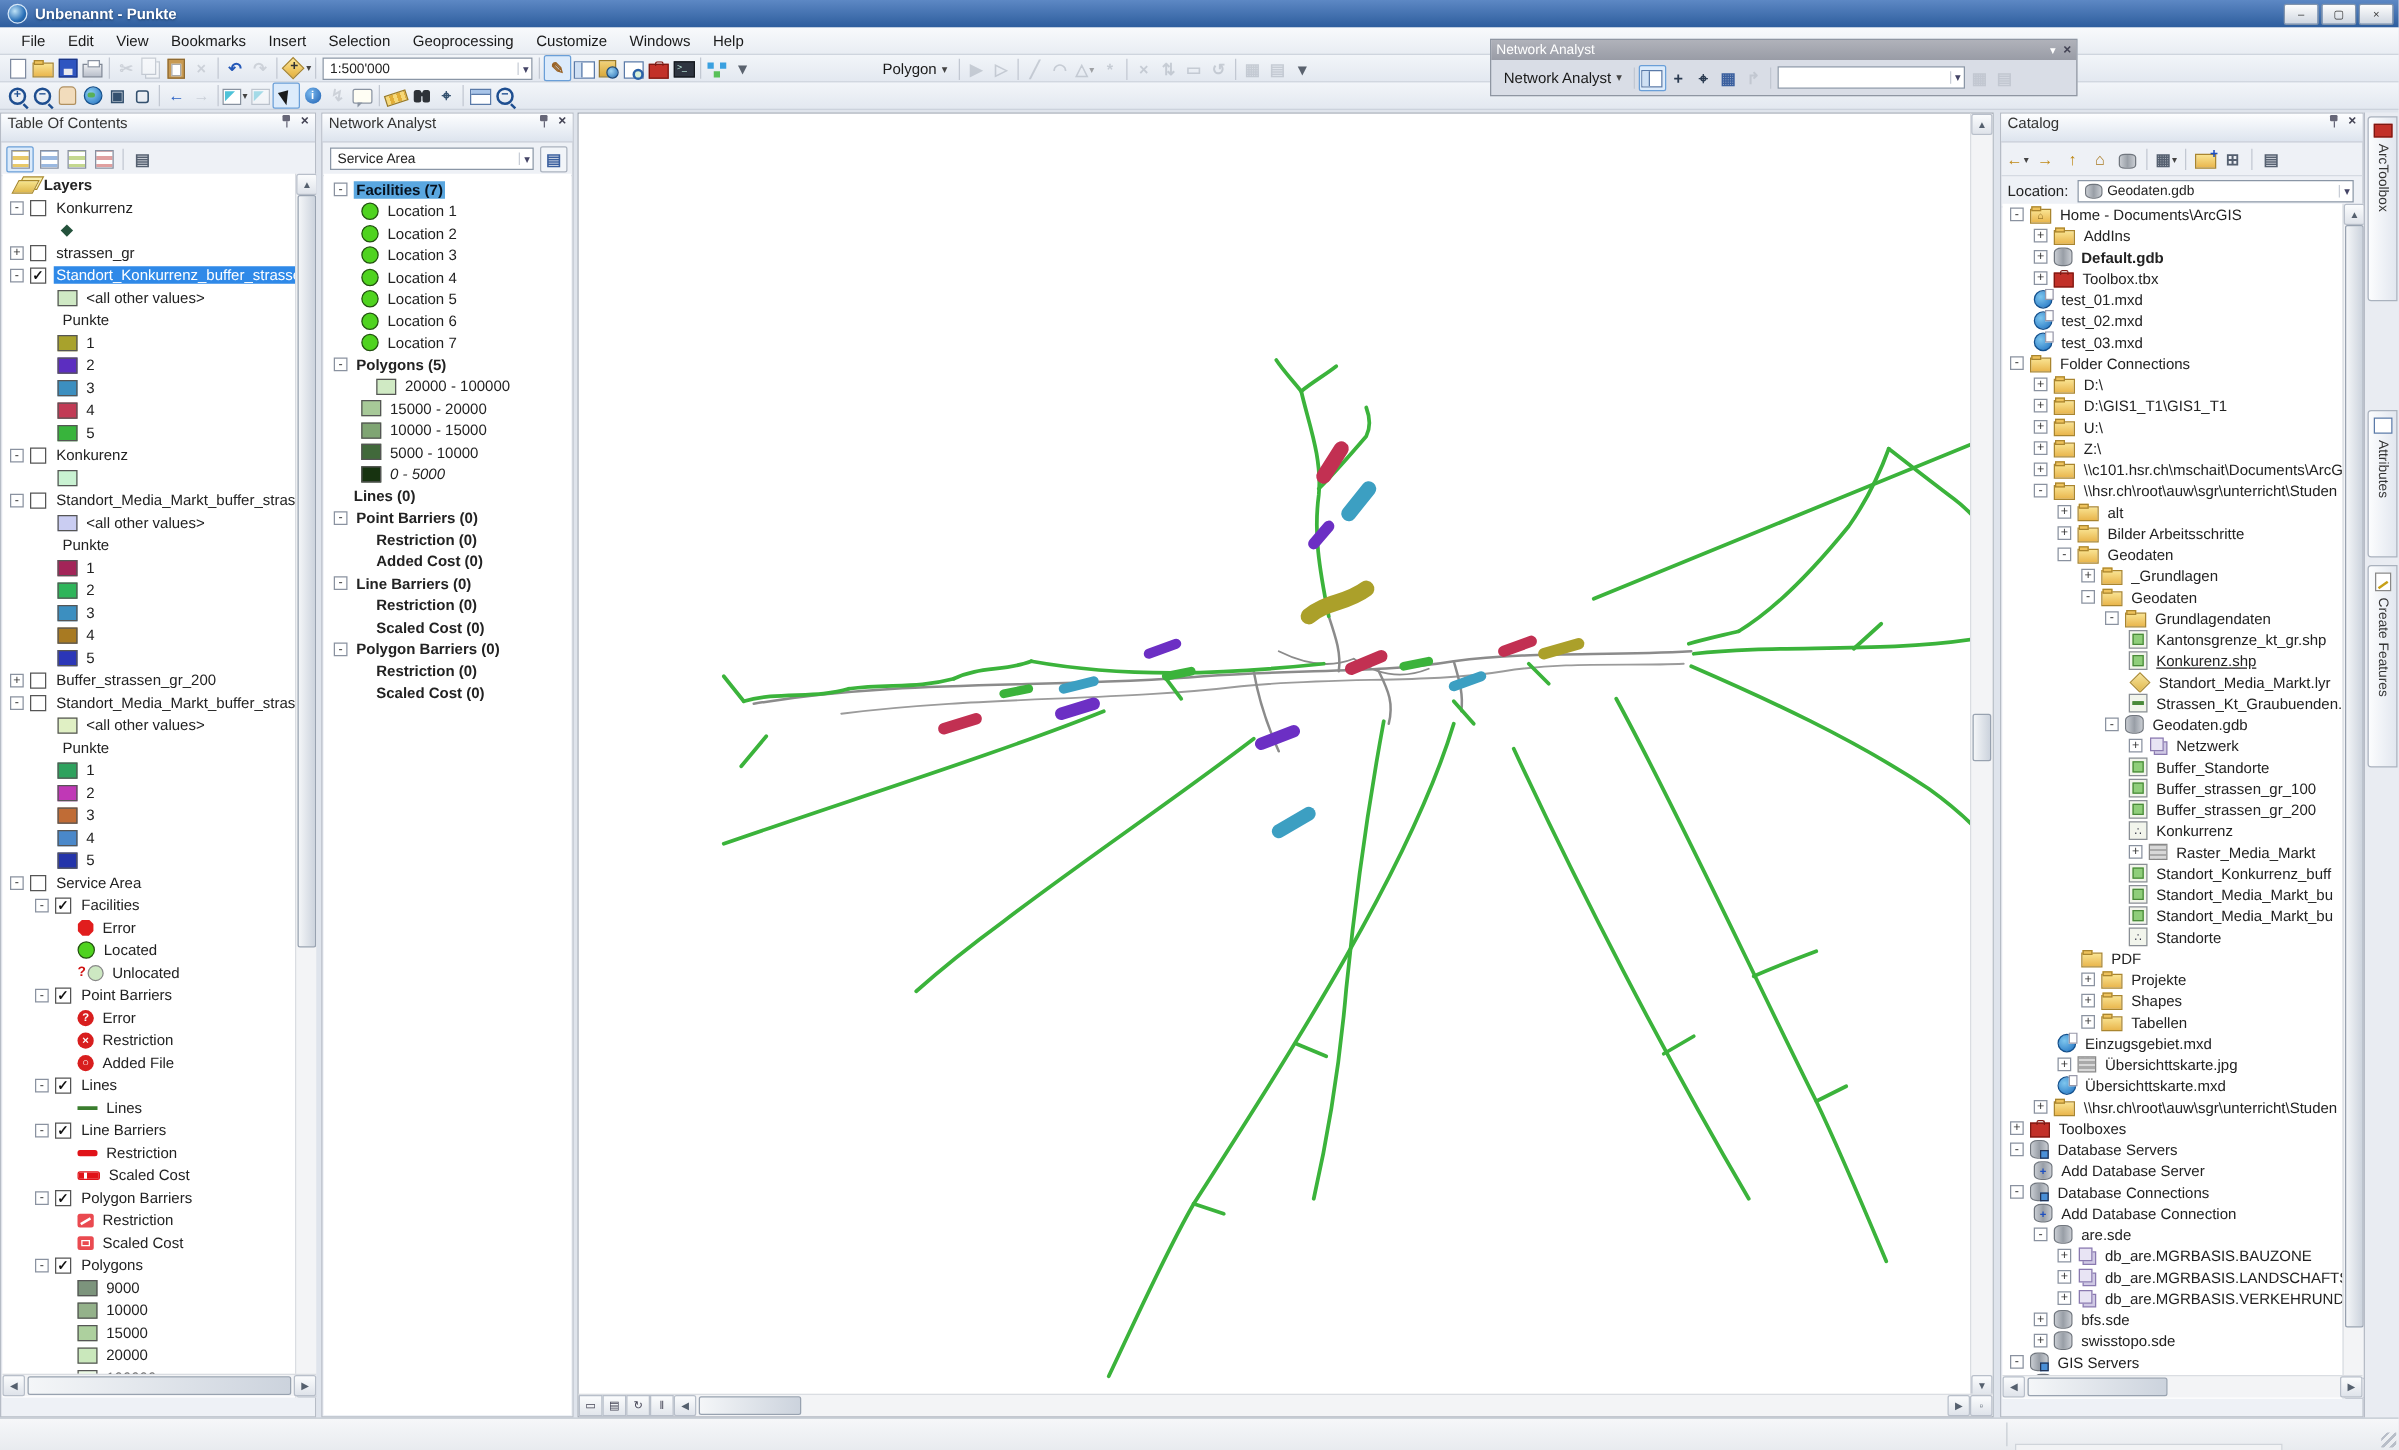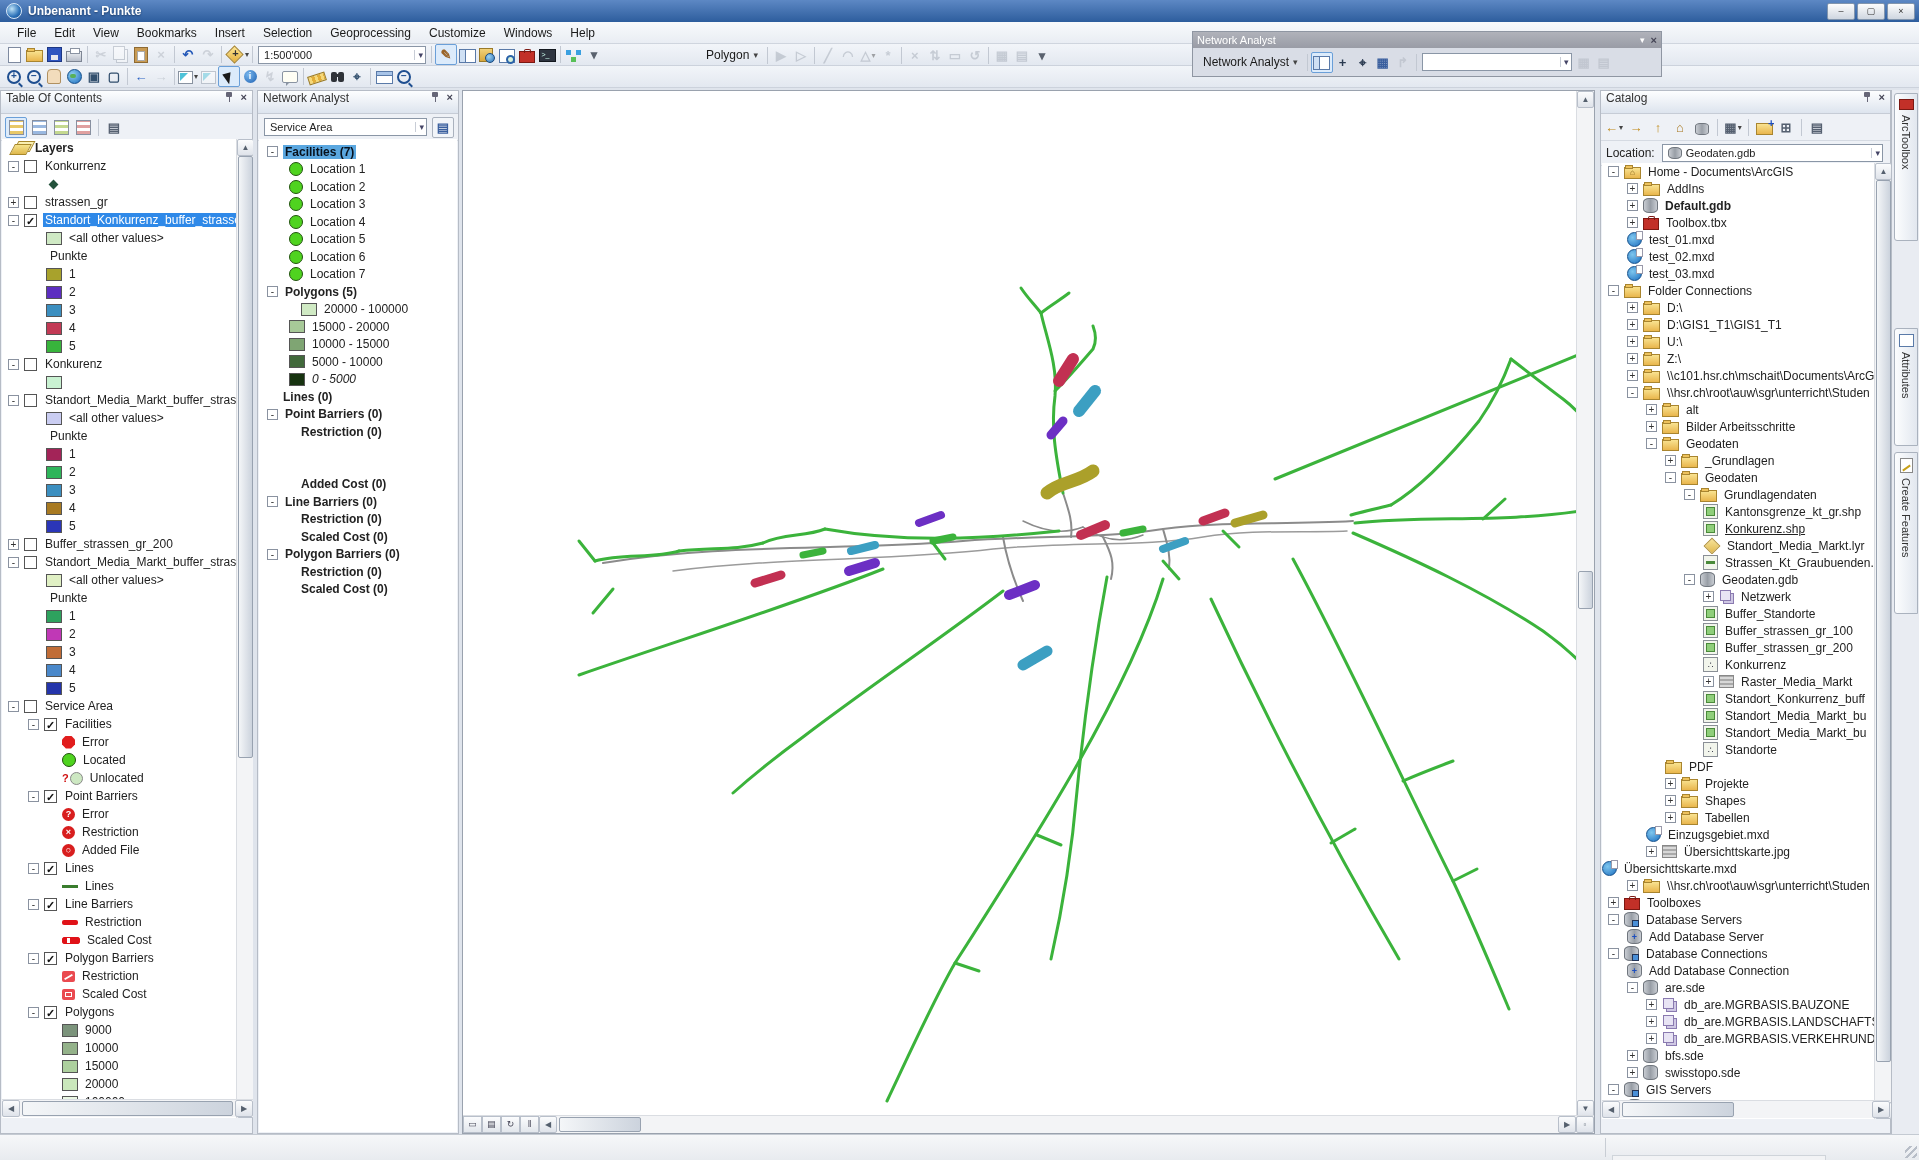--- a/index.html
+++ b/index.html
@@ -795,21 +795,21 @@
       <div class="trow" style="padding-left: 22px; height: 17.5px;">
         <span class="tlabel b">Lines (0)</span>
       </div>
       <div class="trow" style="padding-left: 8px; height: 17.5px;">
         <span class="exp">-</span>
         <span class="tlabel b">Point Barriers (0)</span>
       </div>
       <div class="trow" style="padding-left: 40px; height: 17.5px;">
         <span class="tlabel b">Restriction (0)</span>
       </div>
-      <div class="trow" style="padding-left: 40px; height: 17.5px; margin-top: 35px;">
+      <div class="trow" style="padding-left: 40px; height: 17.5px;">
         <span class="tlabel b">Added Cost (0)</span>
       </div>
       <div class="trow" style="padding-left: 8px; height: 17.5px;">
         <span class="exp">-</span>
         <span class="tlabel b">Line Barriers (0)</span>
       </div>
       <div class="trow" style="padding-left: 40px; height: 17.5px;">
         <span class="tlabel b">Restriction (0)</span>
       </div>
       <div class="trow" style="padding-left: 40px; height: 17.5px;">
@@ -1150,21 +1150,21 @@
       </div>
       <div class="trow" style="padding-left: 44px; height: 17px;">
         <span class="ti ti-mxd"></span>
         <span class="tlabel">Einzugsgebiet.mxd</span>
       </div>
       <div class="trow" style="padding-left: 44px; height: 17px;">
         <span class="exp">+</span>
         <span class="ti ti-ras"></span>
         <span class="tlabel">Übersichttskarte.jpg</span>
       </div>
-      <div class="trow" style="height: 17px;">
+      <div class="trow" style="padding-left: 44px; height: 17px;">
         <span class="ti ti-mxd"></span>
         <span class="tlabel">Übersichttskarte.mxd</span>
       </div>
       <div class="trow" style="padding-left: 25px; height: 17px;">
         <span class="exp">+</span>
         <span class="ti ti-fol"></span>
         <span class="tlabel">\\hsr.ch\root\auw\sgr\unterricht\Studen</span>
       </div>
       <div class="trow" style="padding-left: 6px; height: 17px;">
         <span class="exp">+</span>

